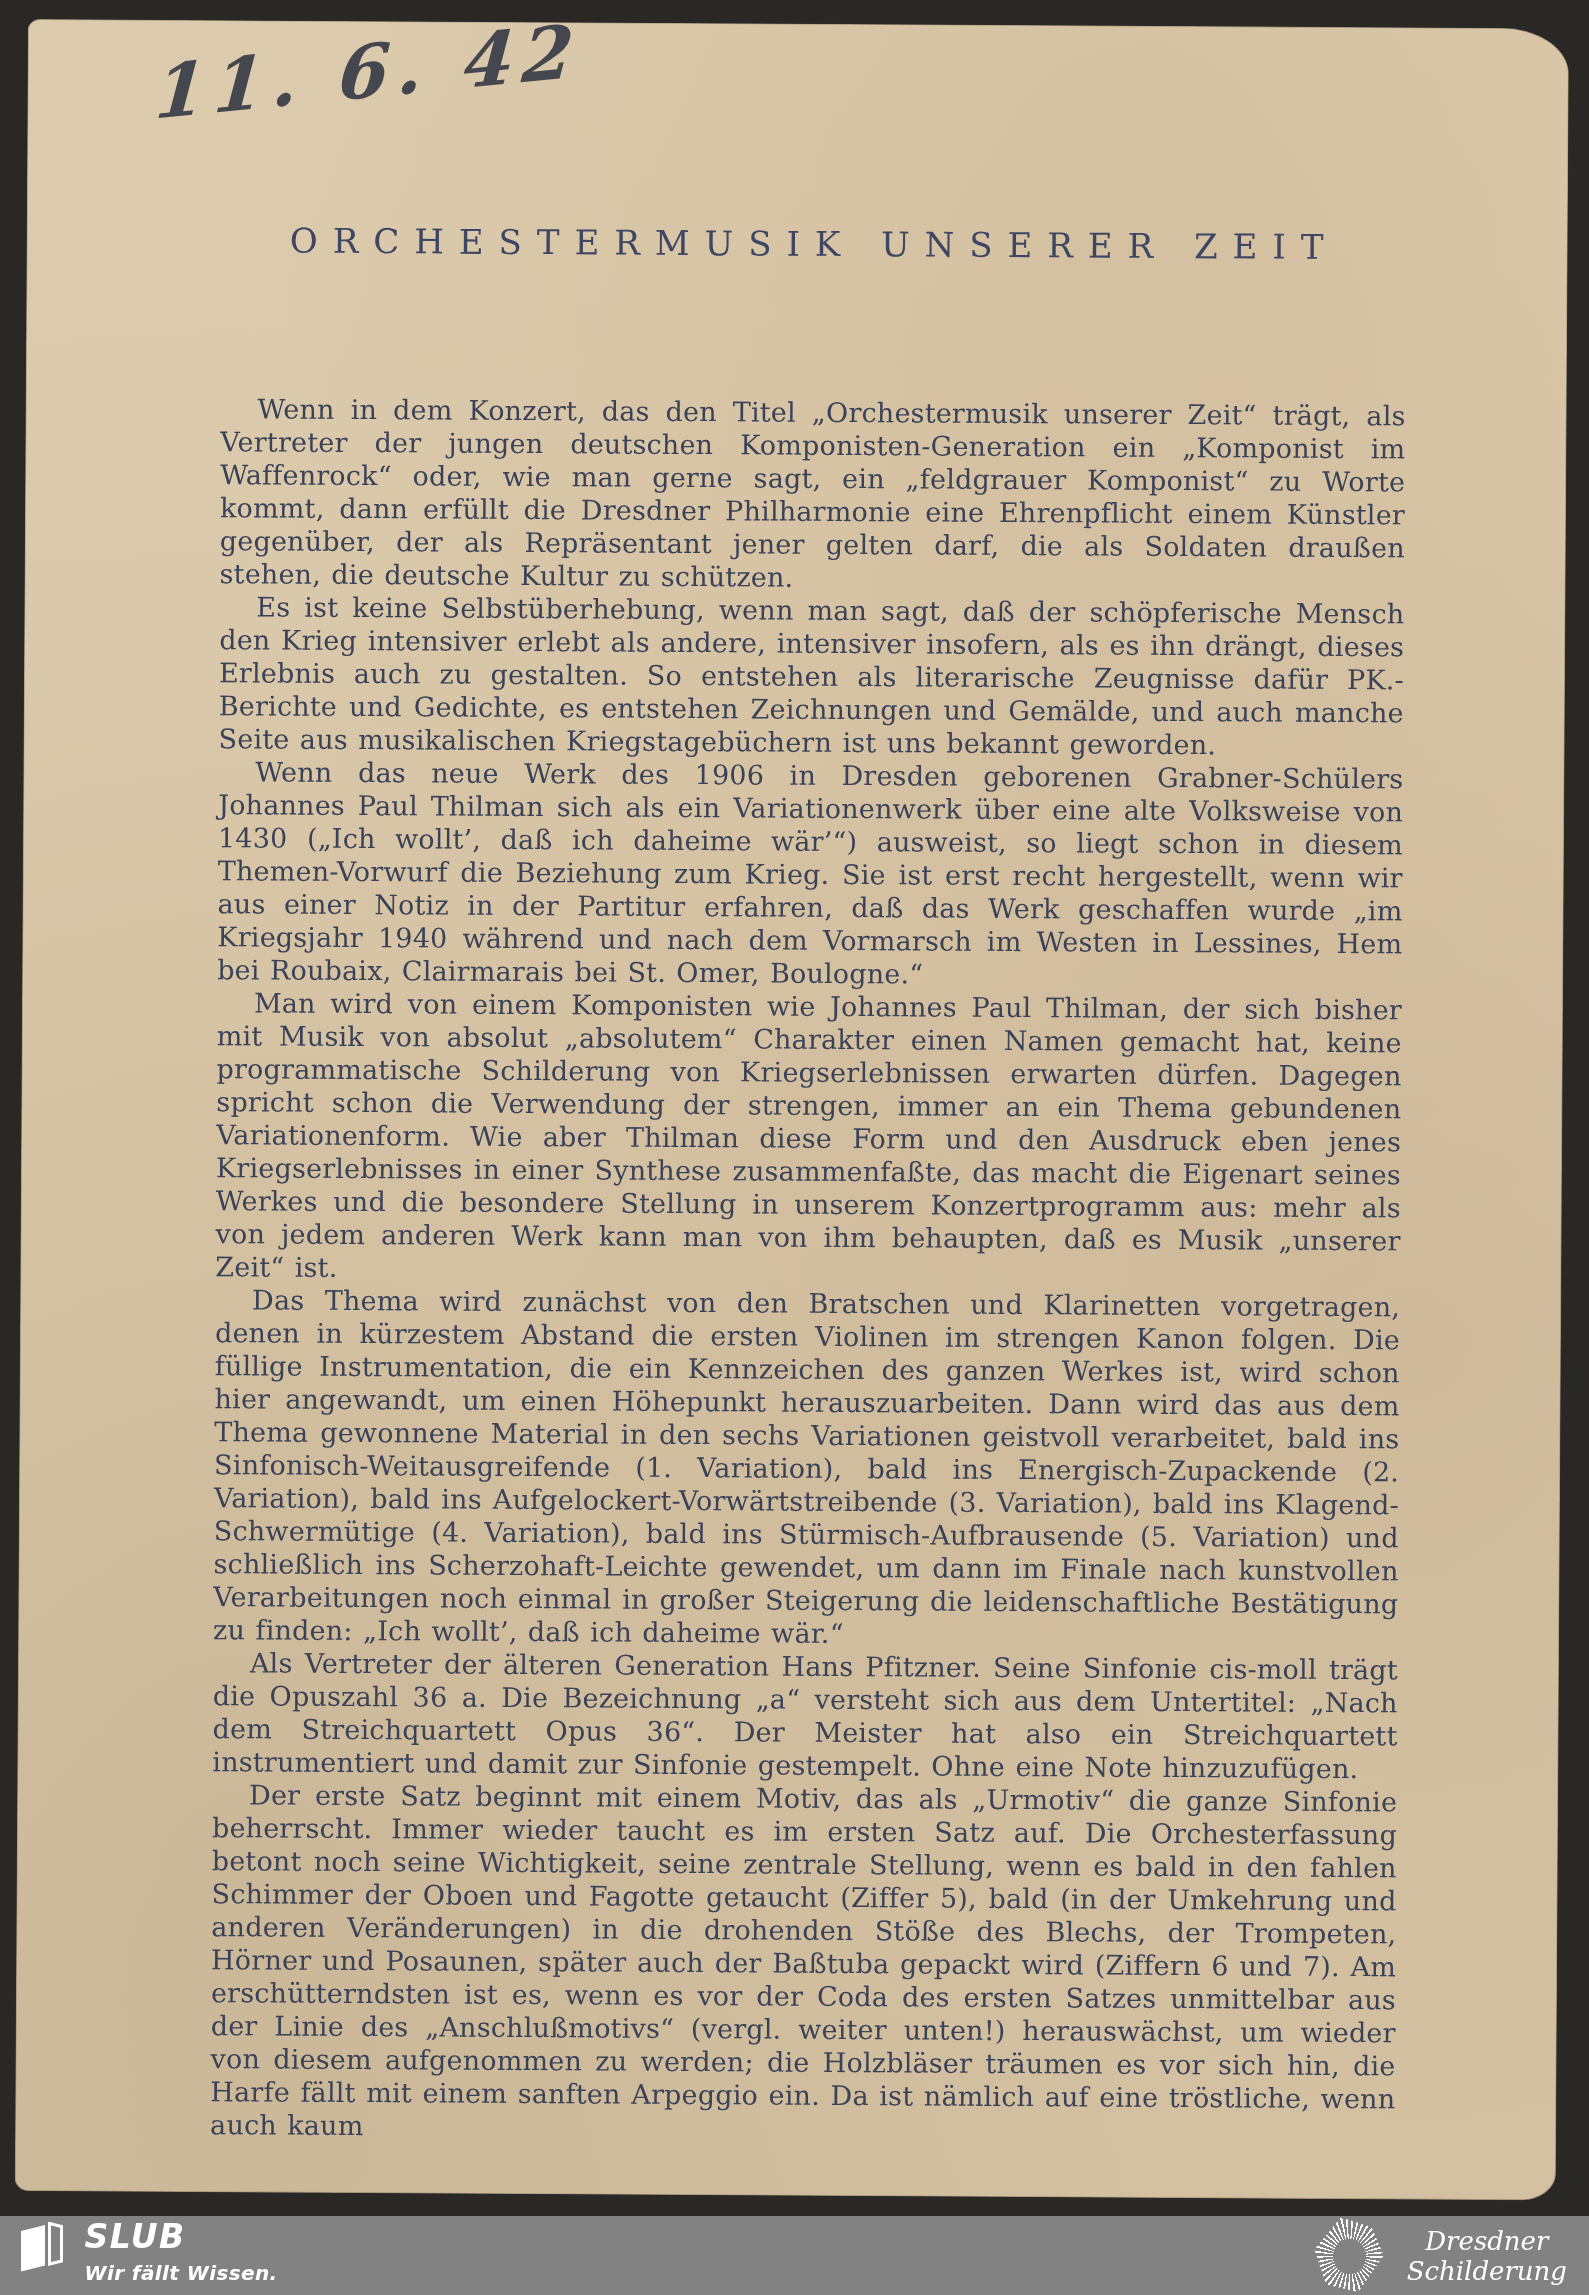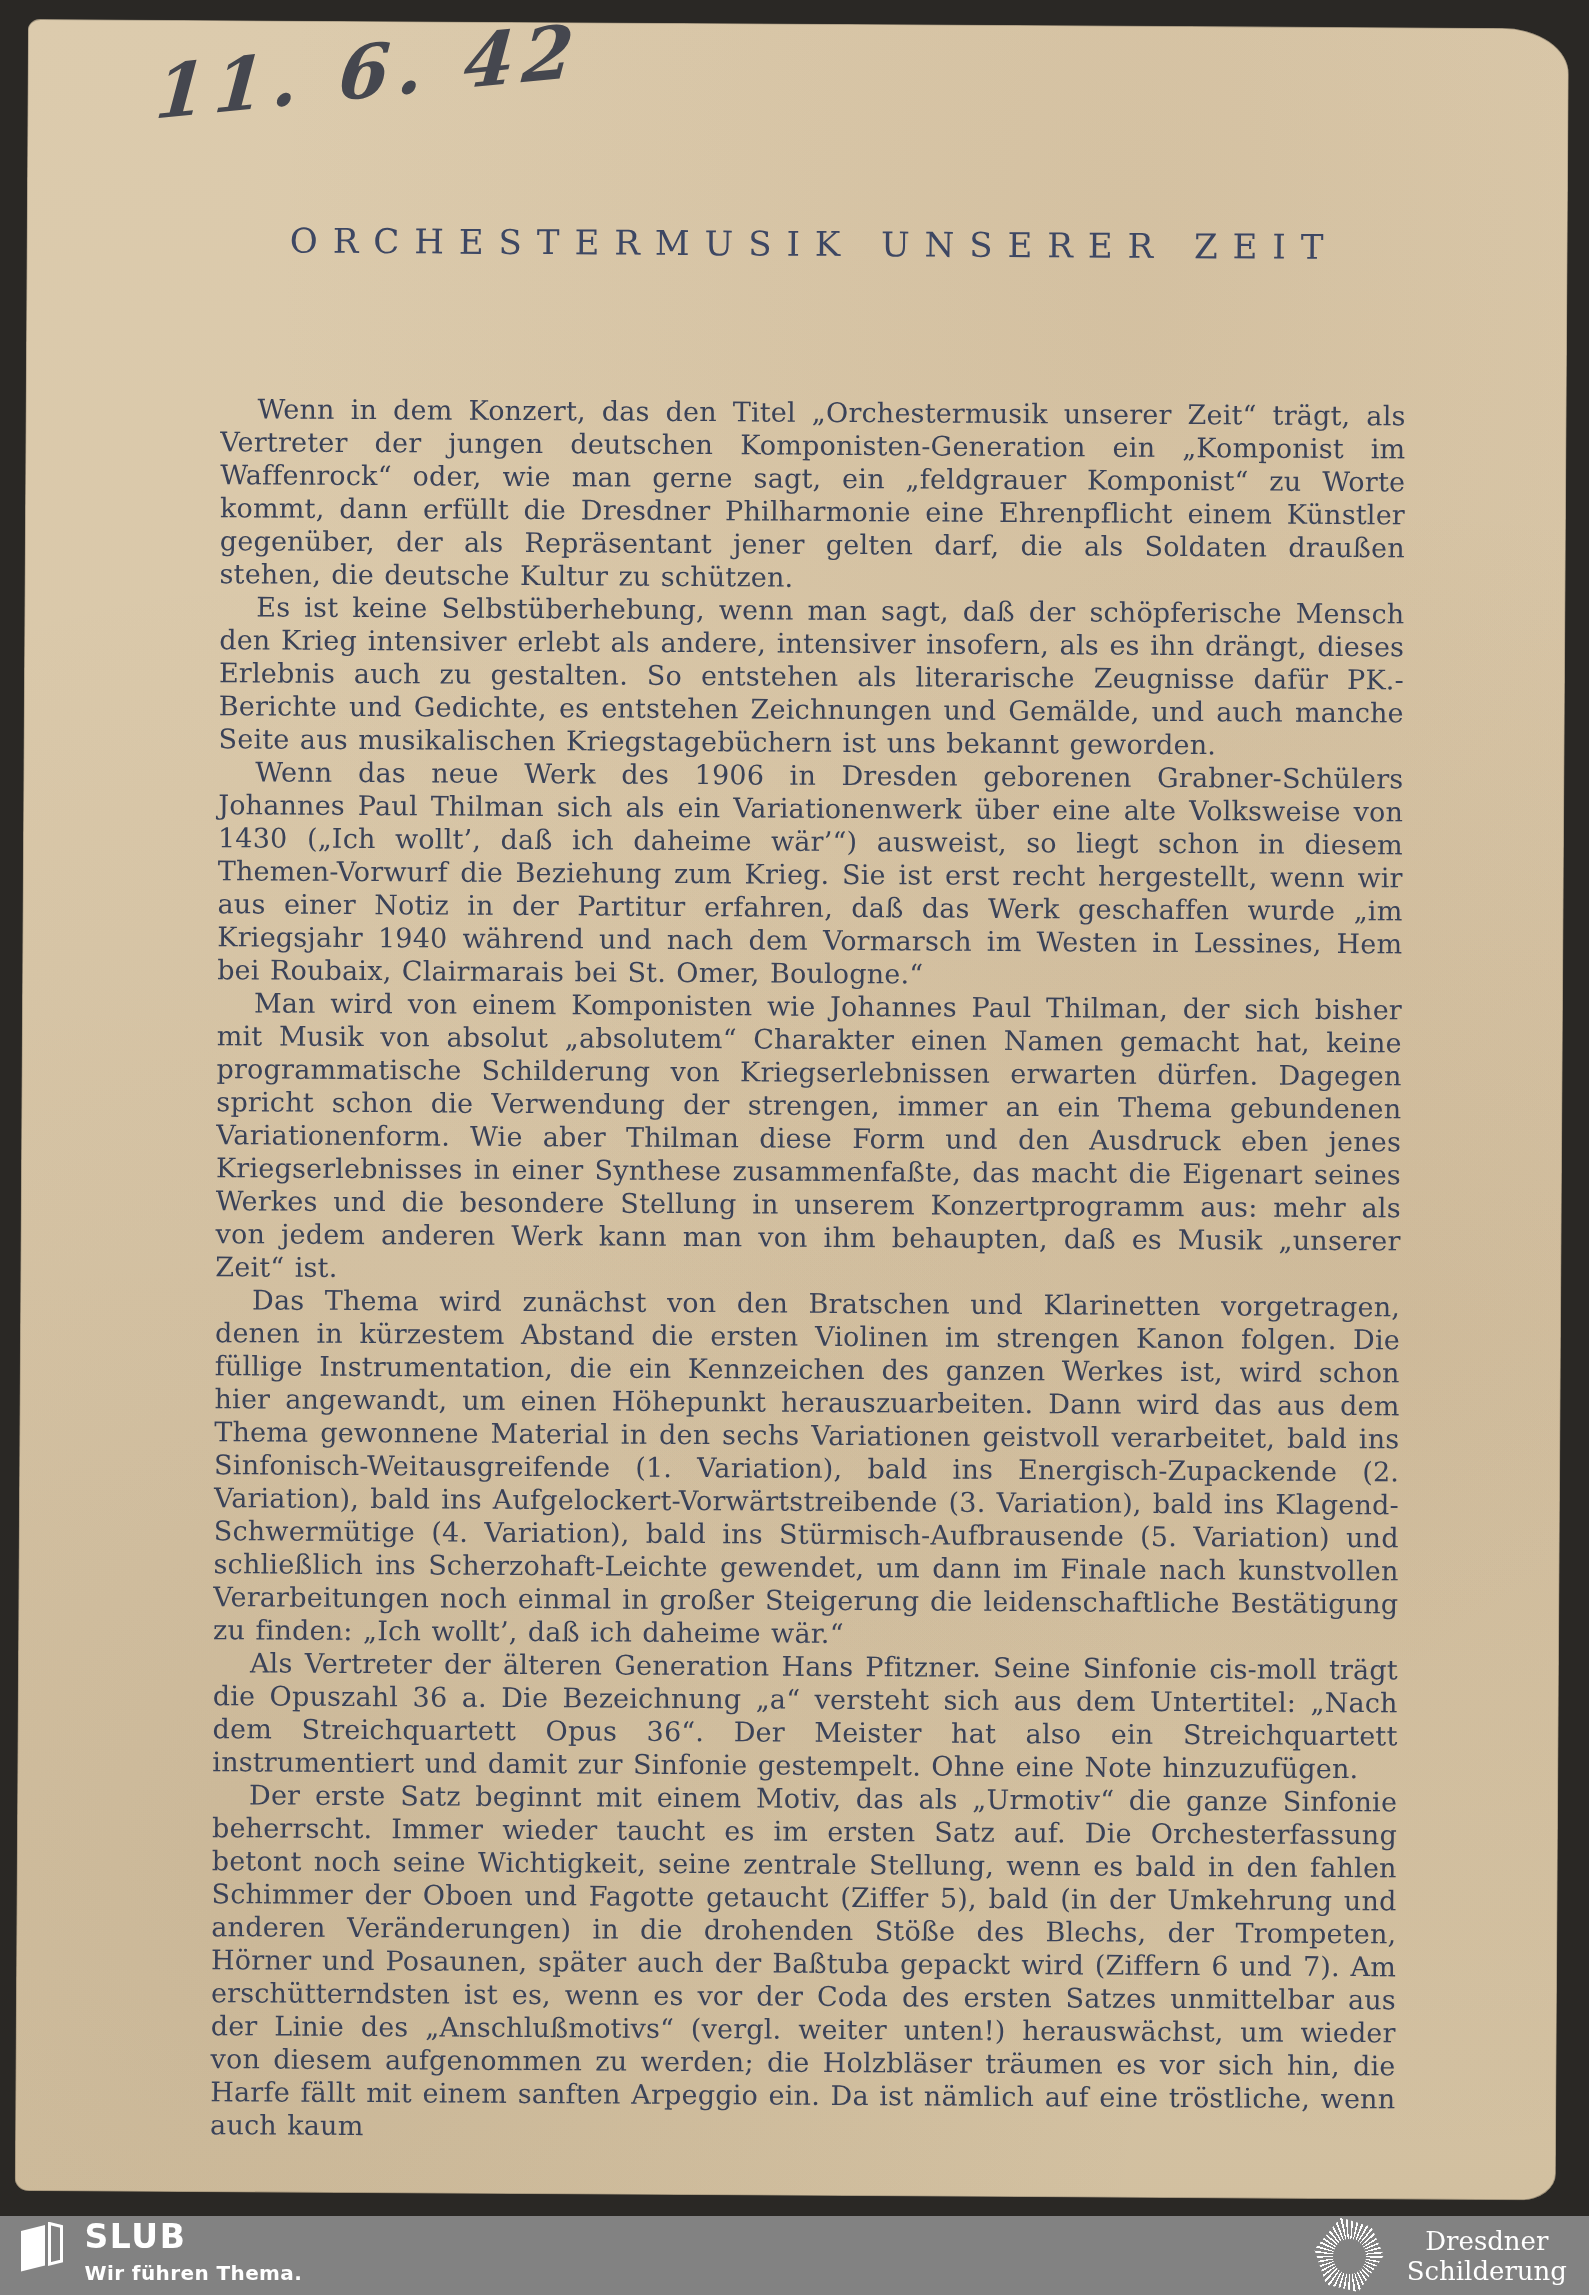--- a/index.html
+++ b/index.html
@@ -20,21 +20,21 @@
          color:#45474f;letter-spacing:8px;transform:rotate(-6deg) skewX(-10deg);
          white-space:nowrap;}
   .title{position:absolute;left:195px;top:200px;width:1185px;margin:0;
          font-size:34px;font-weight:400;letter-spacing:.44em;text-align:center;
          color:#3d4763;white-space:nowrap;}
   .bodycol{position:absolute;left:195px;top:372px;width:1185px;color:#3a4258;}
   .bodycol p{margin:0;font-size:27px;line-height:33px;text-align:justify;
          text-indent:37px;word-spacing:1.6px;letter-spacing:0.2px;}
   
   .footer{position:absolute;left:0;top:2216px;width:1589px;height:79px;background:#828282;
-          font-family:"Liberation Sans",sans-serif;}
+          font-family:"Liberation Sans",sans-serif;font-style:italic;}
   .slub{position:absolute;left:17.5px;top:3.2px;display:flex;align-items:flex-start;}
   .slub-icon{margin-top:3.2px;}
   .slub-text{margin-left:19px;color:#fff;}
   .slub-name{font-size:33px;font-weight:700;letter-spacing:1.6px;line-height:35px;
              font-family:"DejaVu Sans","Liberation Sans",sans-serif;}
   .slub-tagline{font-size:20px;font-weight:700;margin-top:6.4px;letter-spacing:0.4px;
              font-family:"DejaVu Sans","Liberation Sans",sans-serif;}
   .dp{position:absolute;right:22px;top:1.6px;display:flex;align-items:center;text-align:center;}
   .dp-logo{position:relative;width:73px;height:76px;
            background:repeating-conic-gradient(from -6deg,#fff 0deg 3.4deg,transparent 3.4deg 8.8deg);
@@ -64,21 +64,21 @@
   </div>
 
   <div class="footer">
     <div class="slub">
       <svg class="slub-icon" width="48" height="51" viewBox="0 0 64 68" aria-hidden="true">
         <polygon points="4,12 36,4 36,58 4,66" fill="#ffffff"></polygon>
         <polygon points="42,2 58,6 58,52 42,56" fill="none" stroke="#ffffff" stroke-width="4"></polygon>
       </svg>
       <div class="slub-text">
         <div class="slub-name">SLUB</div>
-        <div class="slub-tagline">Wir führen Thema.</div>
+        <div class="slub-tagline">Wir fällt Wissen.</div>
       </div>
     </div>
 
     <div class="dp">
       <div class="dp-logo"></div>
       <div class="dp-text">
         <div>Dresdner</div>
         <div>Schilderung</div>
       </div>
     </div>

